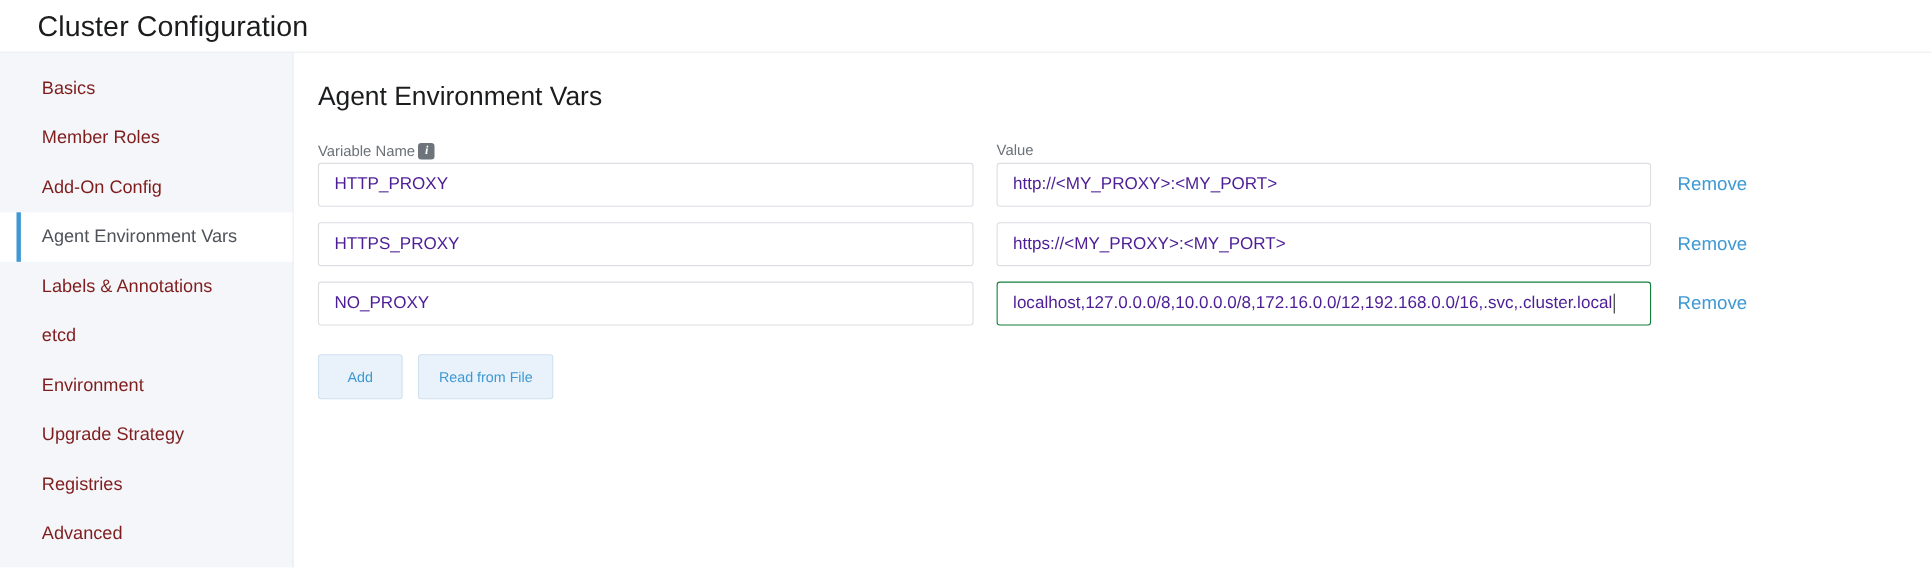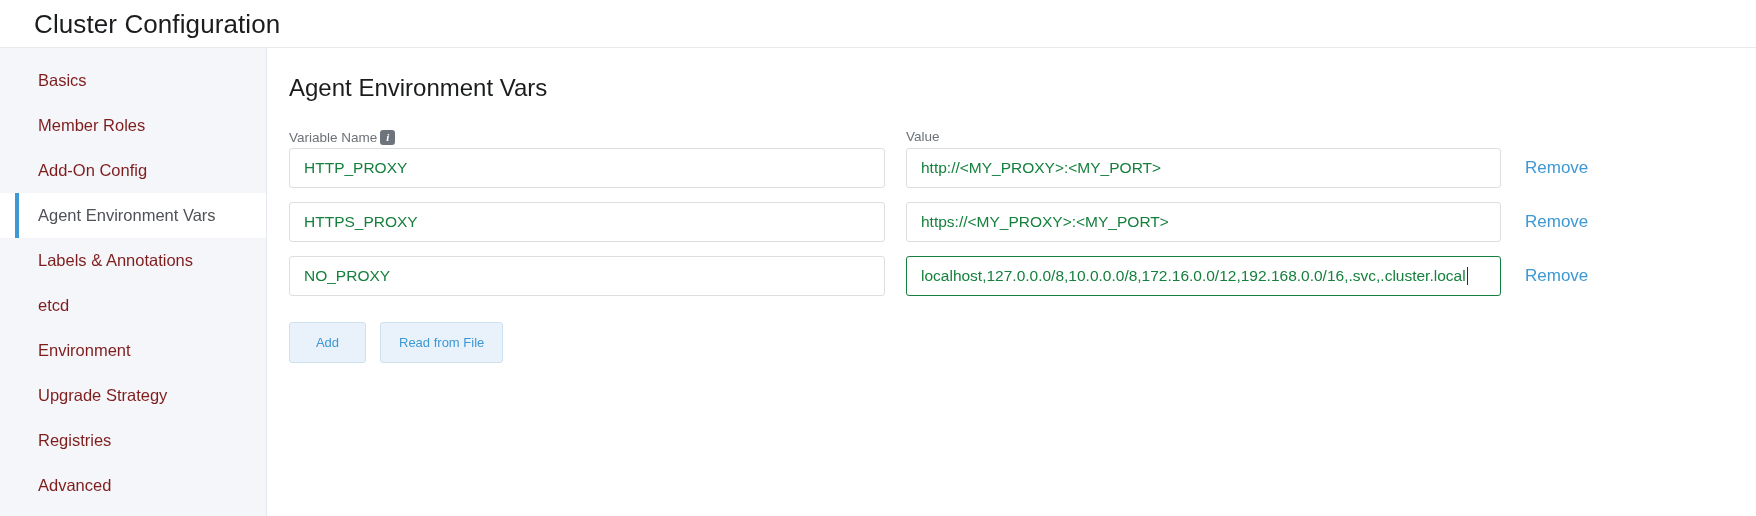--- a/index.html
+++ b/index.html
@@ -139,21 +139,21 @@
   }
   .field {
     height: 40px;
     border: 1px solid #dcdee2;
     border-radius: 3px;
     background: #ffffff;
     display: flex;
     align-items: center;
     padding: 16px 14px;
     font-size: 15.5px;
-    color: #15803d;
+    color: #4c1d95;
     white-space: nowrap;
     overflow: hidden;
     cursor: text;
   }
   .field.name-field { width: 596px; flex: 0 0 596px; }
   .field.value-field { width: 595px; flex: 0 0 595px; margin-left: 21px; }
   .field.focused {
     border: 1px solid #15803d;
   }
   .caret {

